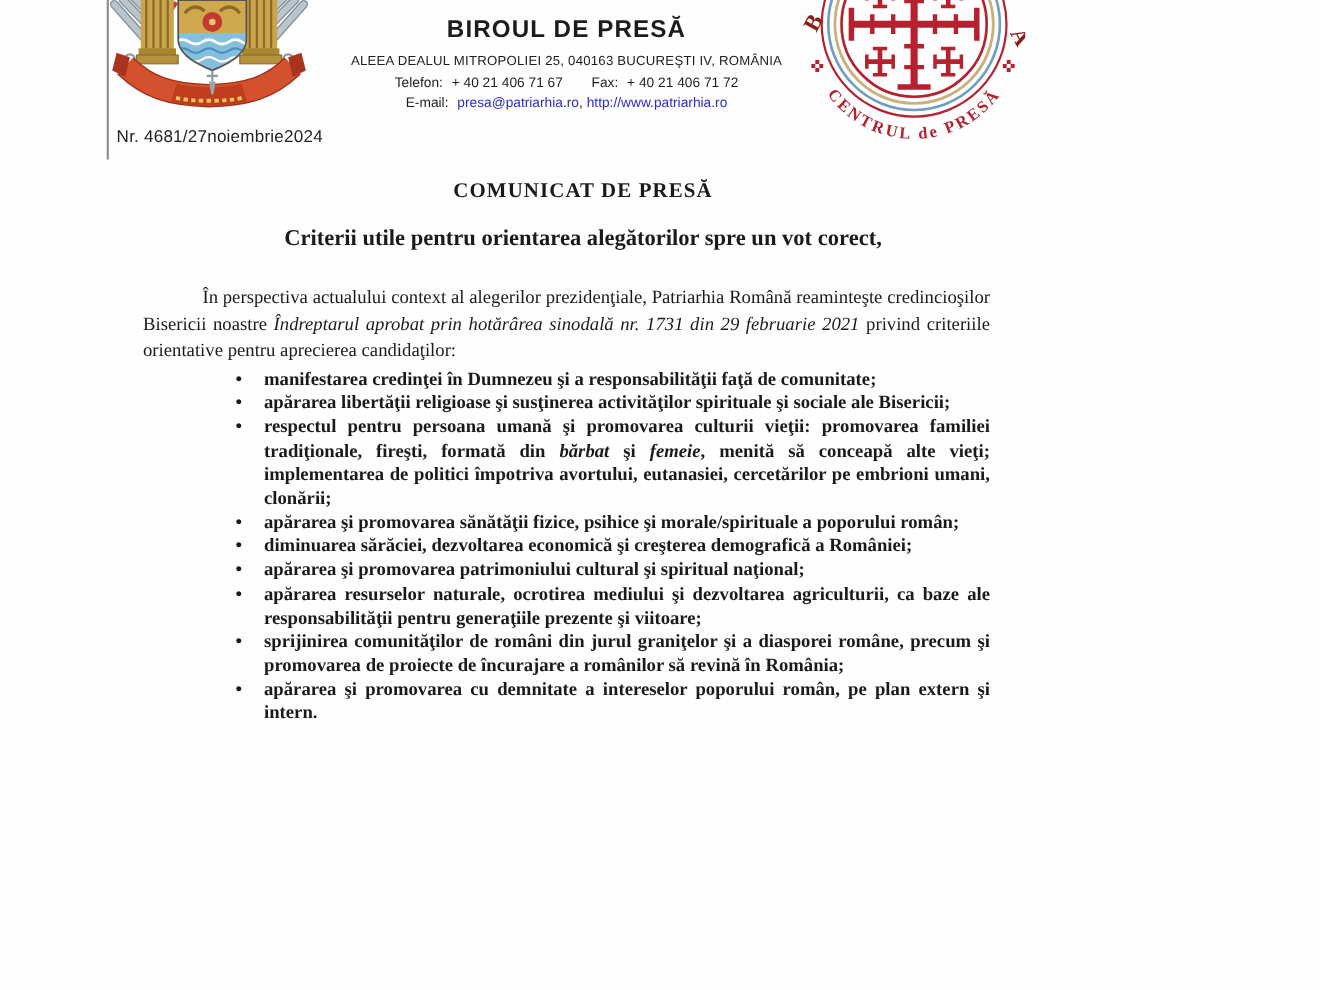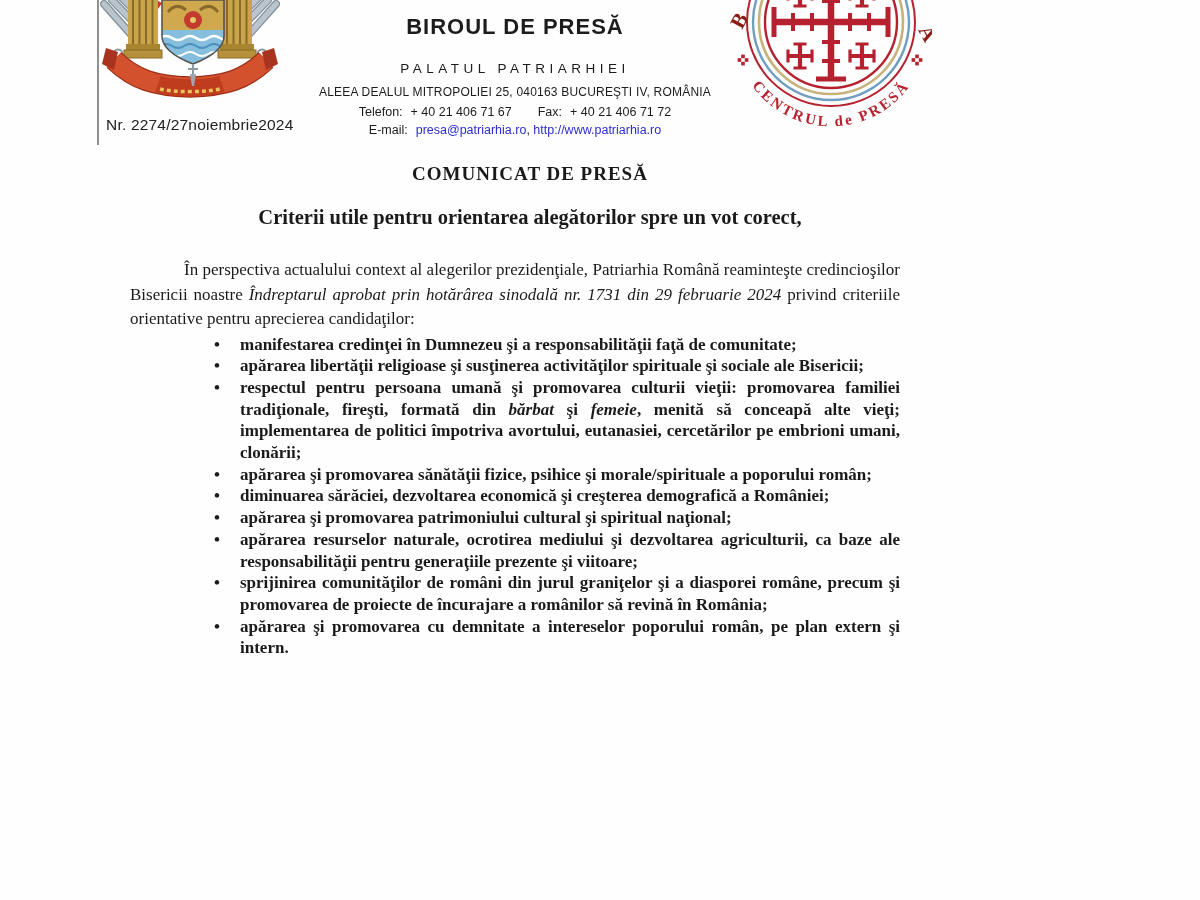--- a/index.html
+++ b/index.html
@@ -126,25 +126,24 @@
         <path d="M62,0 H124 V36 Q124,52 93,64 Q62,52 62,36 Z" fill="none" stroke="#555555" stroke-width="1.6"></path>
       </g>
 
       <g stroke="#8d9aa4" fill="none">
         <line x1="93" y1="64" x2="93" y2="74" stroke-width="2"></line>
         <line x1="88" y1="69" x2="98" y2="69" stroke-width="2"></line>
         <path d="M90,74 L96,74 L94,86 L92,86 Z" fill="#9aa6af" stroke="none"></path>
       </g>
     </svg>
 
-    <div class="ref">Nr. 2274/27noiembrie2024</div>
+    <div class="ref">Nr. 4681/27noiembrie2024</div>
 
     <div class="head-center">
       <div class="office">BIROUL DE PRESĂ</div>
-      <div class="palace">PALATUL PATRIARHIEI</div>
       <div class="address">ALEEA DEALUL MITROPOLIEI 25, 040163 BUCUREŞTI IV, ROMÂNIA</div>
       <div class="contact">
         <span class="c-label">Telefon:</span>
         <span>+ 40 21 406 71 67</span>
         <span class="c-gap"></span>
         <span class="c-label">Fax:</span>
         <span>+ 40 21 406 71 72</span>
       </div>
       <div class="contact email-row">
         <span class="c-label">E-mail:</span>
@@ -206,21 +205,21 @@
     </svg>
 
   </header>
 
   <main class="content">
     <h1 class="doc-heading">COMUNICAT DE PRESĂ</h1>
     <h2 class="doc-title">
       <span>Criterii utile pentru orientarea alegătorilor spre un vot corect,</span><br>
     </h2>
     <p class="intro">
-      <span>În perspectiva actualului context al alegerilor prezidenţiale, Patriarhia Română reaminteşte credincioşilor Bisericii noastre </span><span class="it">Îndreptarul aprobat prin hotărârea sinodală nr. 1731 din 29 februarie 2024</span><span> privind criteriile orientative pentru aprecierea candidaţilor:</span>
+      <span>În perspectiva actualului context al alegerilor prezidenţiale, Patriarhia Română reaminteşte credincioşilor Bisericii noastre </span><span class="it">Îndreptarul aprobat prin hotărârea sinodală nr. 1731 din 29 februarie 2021</span><span> privind criteriile orientative pentru aprecierea candidaţilor:</span>
     </p>
     <ul class="criteria">
         <li><span>manifestarea credinţei în Dumnezeu şi a responsabilităţii faţă de comunitate;</span></li>
         <li><span>apărarea libertăţii religioase şi susţinerea activităţilor spirituale şi sociale ale Bisericii;</span></li>
         <li><span>respectul pentru persoana umană şi promovarea culturii vieţii: promovarea familiei tradiţionale, fireşti, formată din </span><span class="bi">bărbat</span><span> şi </span><span class="bi">femeie</span><span>, menită să conceapă alte vieţi; implementarea de politici împotriva avortului, eutanasiei, cercetărilor pe embrioni umani, clonării;</span></li>
         <li><span>apărarea şi promovarea sănătăţii fizice, psihice şi morale/spirituale a poporului român;</span></li>
         <li><span>diminuarea sărăciei, dezvoltarea economică şi creşterea demografică a României;</span></li>
         <li><span>apărarea şi promovarea patrimoniului cultural şi spiritual naţional;</span></li>
         <li><span>apărarea resurselor naturale, ocrotirea mediului şi dezvoltarea agriculturii, ca baze ale responsabilităţii pentru generaţiile prezente şi viitoare;</span></li>
         <li><span>sprijinirea comunităţilor de români din jurul graniţelor şi a diasporei române, precum şi promovarea de proiecte de încurajare a românilor să revină în România;</span></li>

